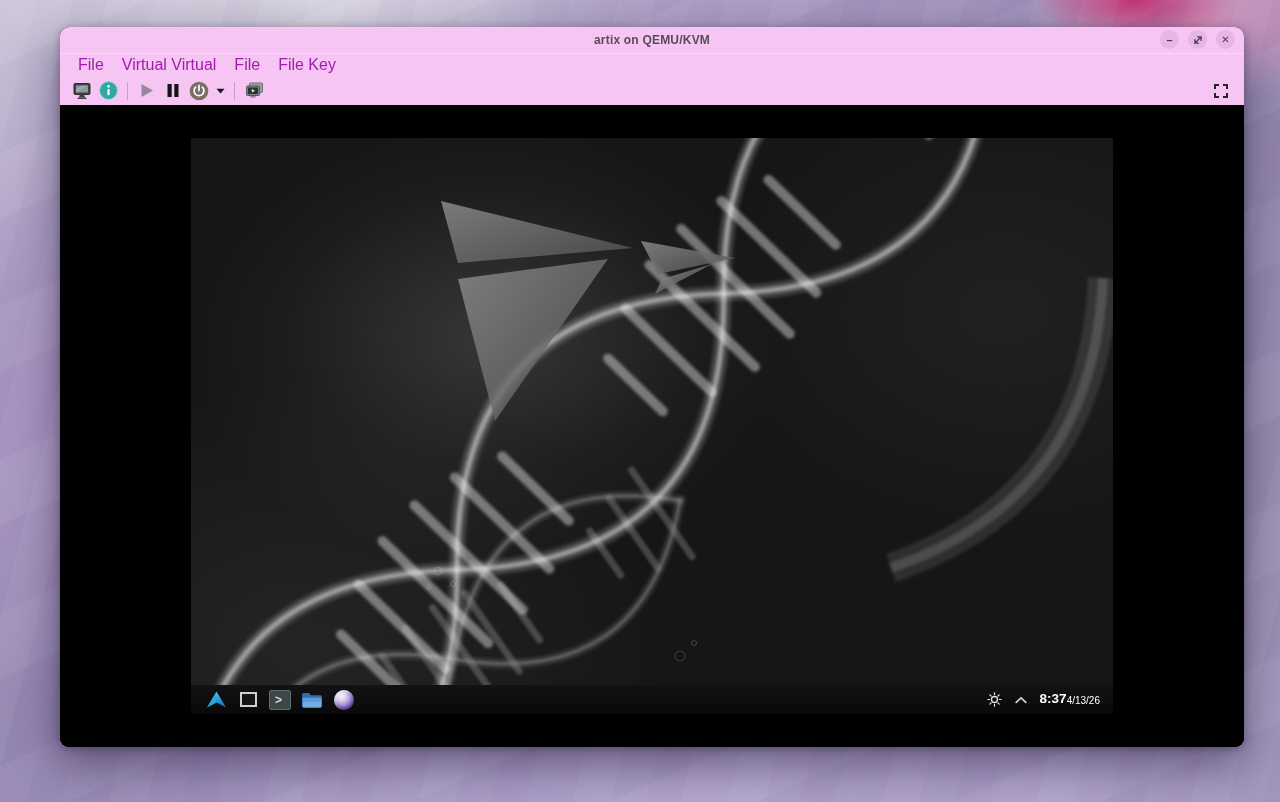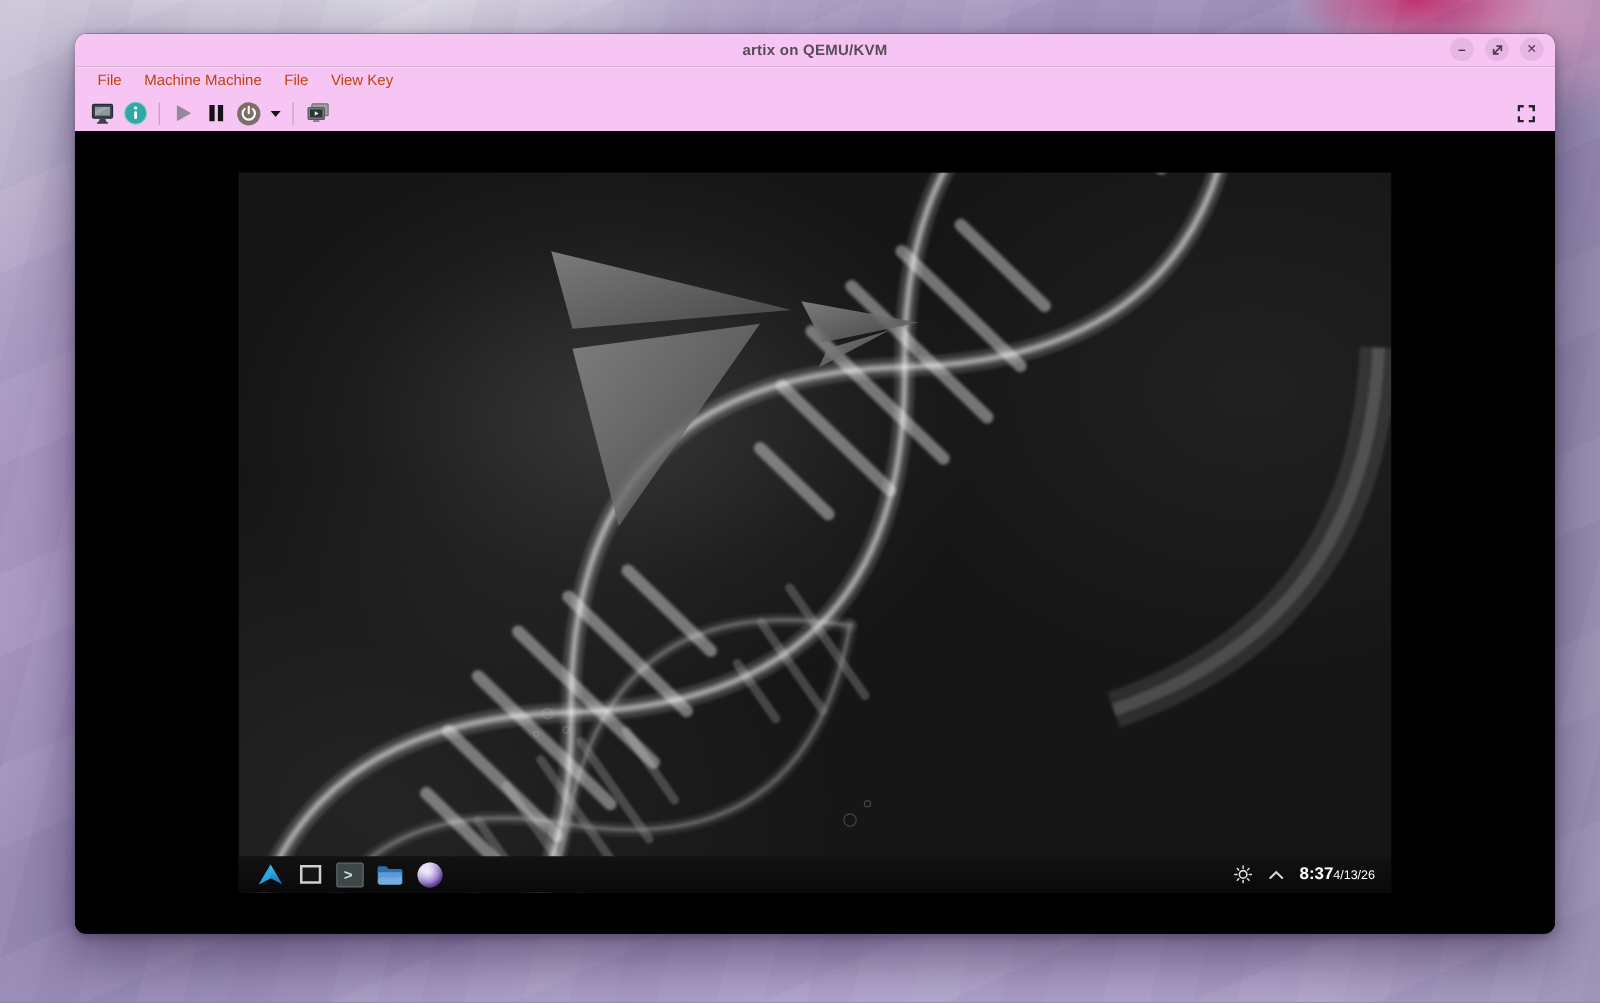--- a/index.html
+++ b/index.html
@@ -32,21 +32,21 @@
   .titlebar { height:26px; background:#f7c5f3; position:relative;
     display:flex; align-items:center; justify-content:center; }
   .titlebar-text { font-size:12px; font-weight:bold; color:#564d55; letter-spacing:.2px; }
   .win-controls { position:absolute; right:9px; top:3px; display:flex; gap:9px; }
   .win-btn { width:19px; height:19px; border-radius:50%; background:rgba(110,54,102,.10);
     display:flex; align-items:center; justify-content:center;
     color:#4b3c48; font-size:11px; font-weight:bold; cursor:pointer; }
 
   .menubar { height:23px; background:#f7c5f3; display:flex; align-items:center;
     padding-left:9px; box-shadow:inset 0 1px 0 rgba(255,255,255,.35); }
-  .menu-item { padding:0 9px; font-size:12px; color:#c2410c; line-height:23px; cursor:default; }
+  .menu-item { padding:0 9px; font-size:16px; color:#a21caf; line-height:23px; cursor:default; }
 
   .toolbar { height:29px; background:#f7c5f3; display:flex; align-items:center;
     padding:0 9px; position:relative; }
   .tb-btn { width:26px; height:26px; display:flex; align-items:center; justify-content:center; }
   .tb-btn.narrow { width:16px; }
   .tb-sep { width:1px; height:18px; background:rgba(90,55,88,.28); margin:0 6px; }
   .fullscreen-btn { position:absolute; right:10px; top:2px; width:26px; height:26px;
     display:flex; align-items:center; justify-content:center; }
 
   
@@ -98,23 +98,23 @@
           </svg>
         </div>
         <div class="win-btn">
           <span style="font-size:10px;">✕</span>
         </div>
       </div>
     </div>
 
     <div class="menubar">
       <span class="menu-item">File</span>
-      <span class="menu-item">Machine Machine</span>
+      <span class="menu-item">Virtual Virtual</span>
       <span class="menu-item">File</span>
-      <span class="menu-item">View Key</span>
+      <span class="menu-item">File Key</span>
     </div>
 
     <div class="toolbar">
       <div class="tb-btn">
         <svg width="20" height="18" viewBox="0 0 20 18">
           <rect x="2" y="1.5" width="16" height="11" rx="1.2" fill="#3c4347" stroke="#272c30" stroke-width="1"></rect>
           <rect x="4" y="3.5" width="12" height="7" fill="#8d979c"></rect>
           <path d="M4 10.5 L16 3.5 H10 L4 7 Z" fill="#a8b2b6" opacity=".65"></path>
           <path d="M8 12.5 h4 l1.2 3 h-6.4 Z" fill="#3c4347"></path>
           <rect x="5.5" y="15.5" width="9" height="1.4" rx=".7" fill="#3c4347"></rect>

